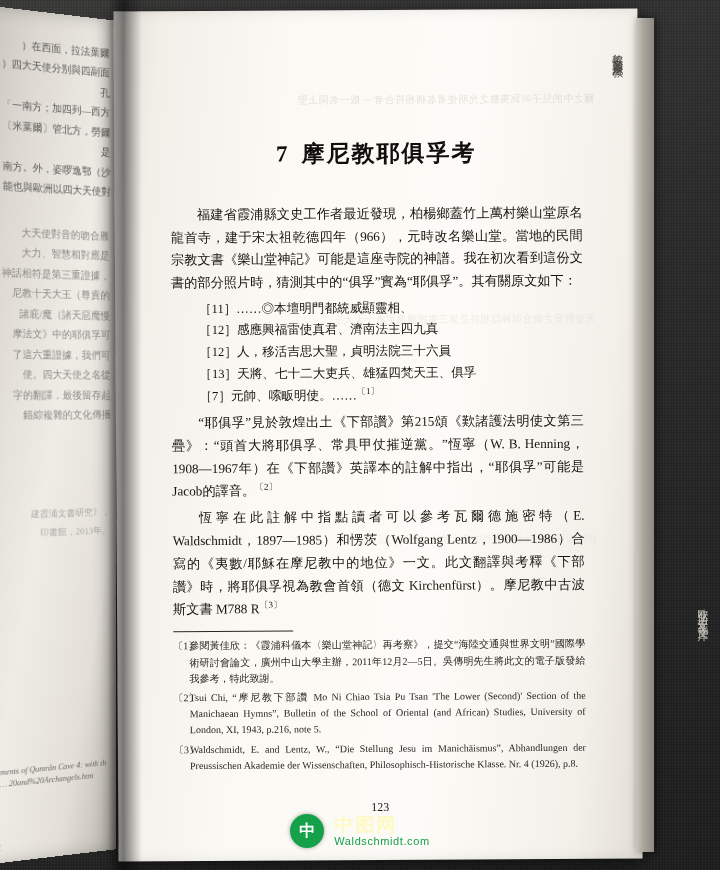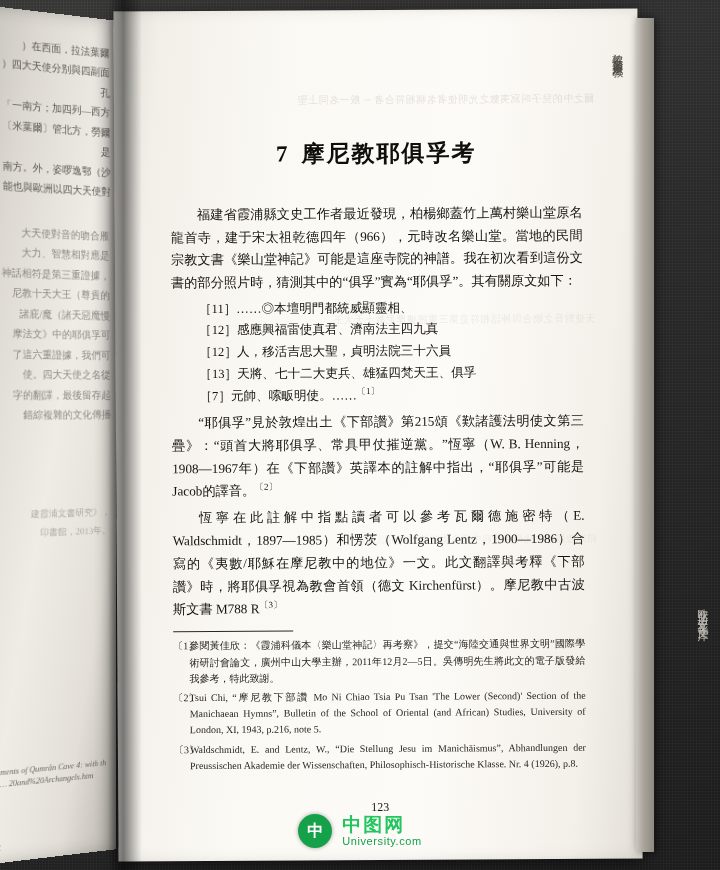--- a/index.html
+++ b/index.html
@@ -226,21 +226,21 @@
     background: #15a04a;
     color: #fff;
     font-size: 16px;
     font-weight: bold;
     display: flex; align-items: center; justify-content: center;
     font-family: "Liberation Sans", sans-serif;
     box-shadow: 0 0 4px rgba(0,0,0,0.35);
   }
   #wm-text { display: flex; flex-direction: column; line-height: 1.1; }
   #wm-cn {
-    font-size: 19px; font-weight: bold; color: #22c55e;
+    font-size: 19px; font-weight: bold; color: #fef9c3;
     font-family: "Liberation Sans", sans-serif; letter-spacing: 2px;
     text-shadow: 0 0 3px rgba(255,255,255,0.6);
   }
   #wm-en {
     font-size: 11px; color: #15a04a; letter-spacing: 0.6px;
     font-family: "Liberation Sans", sans-serif;
     text-shadow: 0 0 3px rgba(255,255,255,0.6);
   }
 </style>
 </head>
@@ -329,17 +329,17 @@
       <div class="page-number">123</div>
     </div>
   </div>
 
   <div id="series-label">欧亚历史文化文库</div>
 
   <div id="watermark">
     <div id="wm-logo">中</div>
     <div id="wm-text">
       <div id="wm-cn">中图网</div>
-      <div id="wm-en">University.com</div>
+      <div id="wm-en">Waldschmidt.com</div>
     </div>
   </div>
 
 </div>
 
 </body></html>

